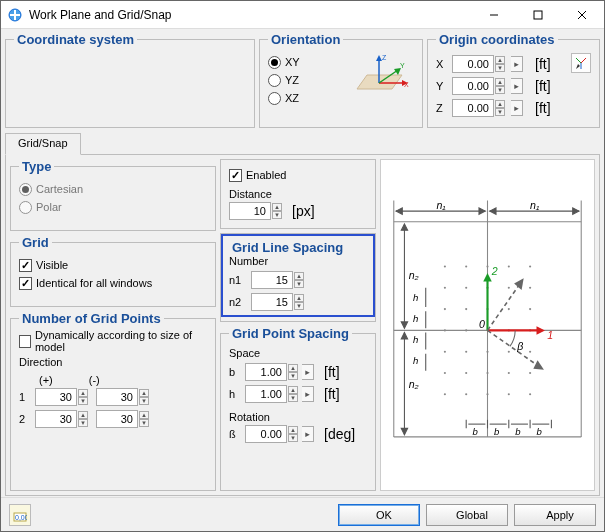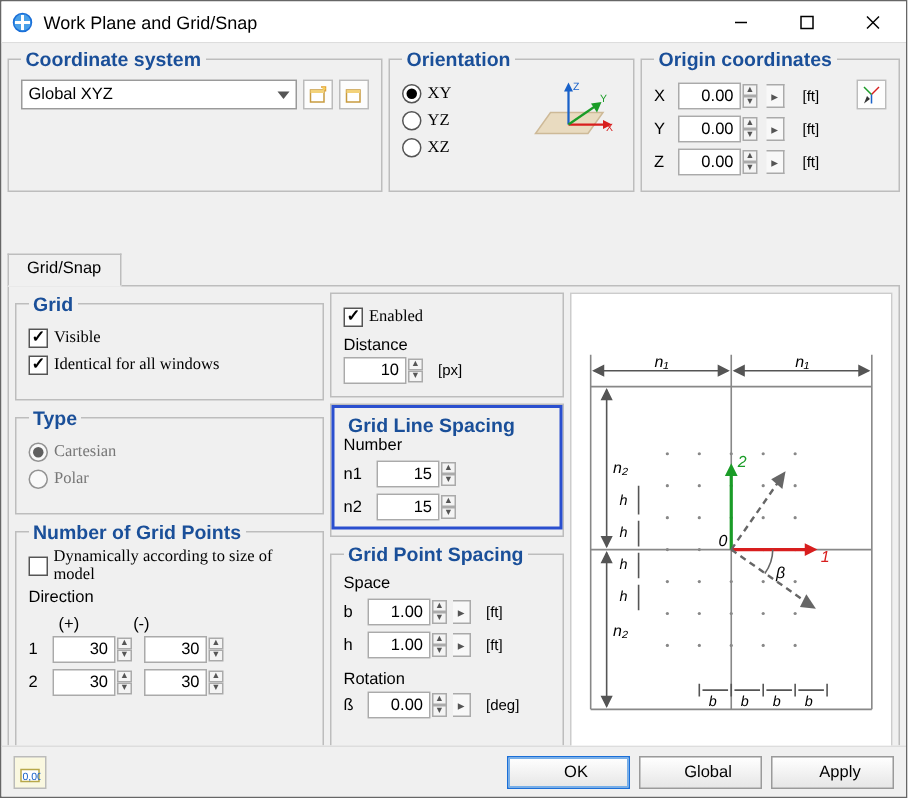--- a/index.html
+++ b/index.html
@@ -13,34 +13,34 @@
   .content { flex:1; background:#f0f0f0; padding:3px 4px; display:flex; flex-direction:column; overflow:hidden; }
   .row { display:flex; gap:4px; }
   fieldset { border:1px solid #bdbdbd; margin:0; padding:6px 8px 8px 8px; background:#f0f0f0; }
   legend { color:#1a4f99; font-size:13px; font-weight:bold; padding:0 3px; }
   .fs-top1 { flex:0 0 250px; }
   .fs-top2 { flex:0 0 164px; position:relative; }
   .fs-top3 { flex:1; position:relative; }
   .combo { width:100%; height:20px; border:1px solid #9a9a9a; background:#fff; padding:0 18px 0 4px; position:relative; line-height:18px; font-size:11px;}
   .combo::after { content:""; position:absolute; right:4px; top:7px; border-left:4px solid transparent; border-right:4px solid transparent; border-top:5px solid #555;}
   .toolbtn { width:20px; height:20px; border:1px solid #bbb; background:#fdfdfd; display:inline-flex; align-items:center; justify-content:center; margin-left:2px;}
-  .radio-row, .check-row { display:flex; align-items:center; gap:4px; height:18px;font-family:Liberation Serif, serif; }
+  .radio-row, .check-row { display:flex; align-items:center; gap:4px; height:18px; }
   .radio, .check { width:13px; height:13px; border:1px solid #555; display:inline-block; position:relative; background:#fff;}
   .radio { border-radius:50%; }
   .radio.sel::after { content:""; position:absolute; inset:2px; background:#000; border-radius:50%; }
   .check.sel::after { content:""; position:absolute; left:1px; top:-1px; font-size:11px; line-height:12px; }
   .check.sel::after { content:"✓"; color:#000; font-weight:bold;}
   .spinner { display:inline-flex; align-items:center; }
   .spinner input { width:42px; height:18px; border:1px solid #aaa; text-align:right; padding-right:4px; font-size:11px; background:#fff;}
   .spin-btns { display:flex; flex-direction:column; margin-left:1px; }
   .spin-btns span { width:10px; height:8px; border:1px solid #aaa; background:#f4f4f4; font-size:7px; line-height:6px; text-align:center; color:#555;}
   .unit-arrow { width:12px; height:16px; border:1px solid #aaa; border-left:none; background:#f8f8f8; display:inline-flex; align-items:center; justify-content:center; font-size:9px;color:#555;}
-  .unit-txt { margin-left:6px; font-size:10px;}
+  .unit-txt { margin-left:6px; font-size:14px;}
   .tab-area { margin-top:4px; flex:1; display:flex; flex-direction:column;}
-  .tabs { display:flex; height:22px;margin-top:36px; }
+  .tabs { display:flex; height:22px; }
   .tab { padding:3px 12px; border:1px solid #bdbdbd; border-bottom:none; background:#f0f0f0; font-size:11px; position:relative; top:1px; z-index:2;}
   .tab.active { background:#f0f0f0; border-bottom:1px solid #f0f0f0;}
   .tab-body { flex:1; border:1px solid #bdbdbd; background:#f0f0f0; padding:4px; display:flex; gap:4px; }
   .col1 { width:206px; display:flex; flex-direction:column; gap:4px;}
   .col2 { width:156px; display:flex; flex-direction:column; gap:4px;}
   .col3 { flex:1;}
   .hlbox { border:2px solid #2a4fcf; padding:4px 6px; margin:-2px -2px 2px -2px;}
   .lbl { margin-bottom:4px; }
   .preview { border:1px solid #ccc; background:#fff; width:100%; height:100%; position:relative;font-style:italic; }
   .btnbar { height:34px; display:flex; align-items:center; padding:4px 8px; gap:6px; background:#f0f0f0; border-top:1px solid #ddd;}
@@ -86,39 +86,20 @@
           </svg>
       </button>
     </div>
   </div>
 
   <div class="content">
 
     <div class="row">
       <fieldset class="fs-top1">
         <legend>Coordinate system</legend>
-        <div style="display:flex;align-items:center;gap:2px;">
-          <div class="combo" style="flex:1">
-            <span>Global XYZ</span>
-          </div>
-          <span class="toolbtn">
-            <svg width="12" height="12">
-                <rect x="1" y="3" width="9" height="8" fill="#fff" stroke="#c79b3f"></rect>
-                <rect x="1" y="3" width="9" height="2" fill="#f3d27a"></rect>
-                <path d="M8 1 L11 1 L11 4" fill="none" stroke="#e0a030"></path>
-                <circle cx="10" cy="2" r="1" fill="#f8cf5a"></circle>
-              </svg>
-          </span>
-          <span class="toolbtn">
-            <svg width="12" height="12">
-                <rect x="1" y="3" width="9" height="8" fill="#fff" stroke="#c79b3f"></rect>
-                <rect x="1" y="3" width="9" height="2" fill="#f3d27a"></rect>
-              </svg>
-          </span>
-        </div>
       </fieldset>
 
       <fieldset class="fs-top2">
         <legend>Orientation</legend>
         <div class="radio-row">
             <span class="radio sel"></span>
             <span>XY</span>
           </div>
         <div class="radio-row">
             <span class="radio"></span>
@@ -196,39 +177,39 @@
     </div>
 
     <div class="tab-area">
       <div class="tabs">
         <div class="tab active"><span>Grid/Snap</span></div>
       </div>
       <div class="tab-body">
 
         <div class="col1">
           <fieldset style="height:72px">
+            <legend>Type</legend>
+            <div class="radio-row disabled-text">
+                <span class="radio sel" style="opacity:.6"></span>
+                <span>Cartesian</span>
+              </div>
+            <div class="radio-row disabled-text">
+                <span class="radio" style="opacity:.6"></span>
+                <span>Polar</span>
+              </div>
+          </fieldset>
+          <fieldset style="height:72px">
             <legend>Grid</legend>
             <div class="check-row">
                 <span class="check sel"></span>
                 <span>Visible</span>
               </div>
             <div class="check-row">
                 <span class="check sel"></span>
                 <span>Identical for all windows</span>
-              </div>
-          </fieldset>
-          <fieldset style="height:72px">
-            <legend>Type</legend>
-            <div class="radio-row disabled-text">
-                <span class="radio sel" style="opacity:.6"></span>
-                <span>Cartesian</span>
-              </div>
-            <div class="radio-row disabled-text">
-                <span class="radio" style="opacity:.6"></span>
-                <span>Polar</span>
               </div>
           </fieldset>
           <fieldset style="flex:1">
             <legend>Number of Grid Points</legend>
             <div class="check-row">
                 <span class="check"></span>
                 <span>Dynamically according to size of model</span>
               </div>
             <div style="margin-top:6px">Direction</div>
             <div class="grid-labels">

